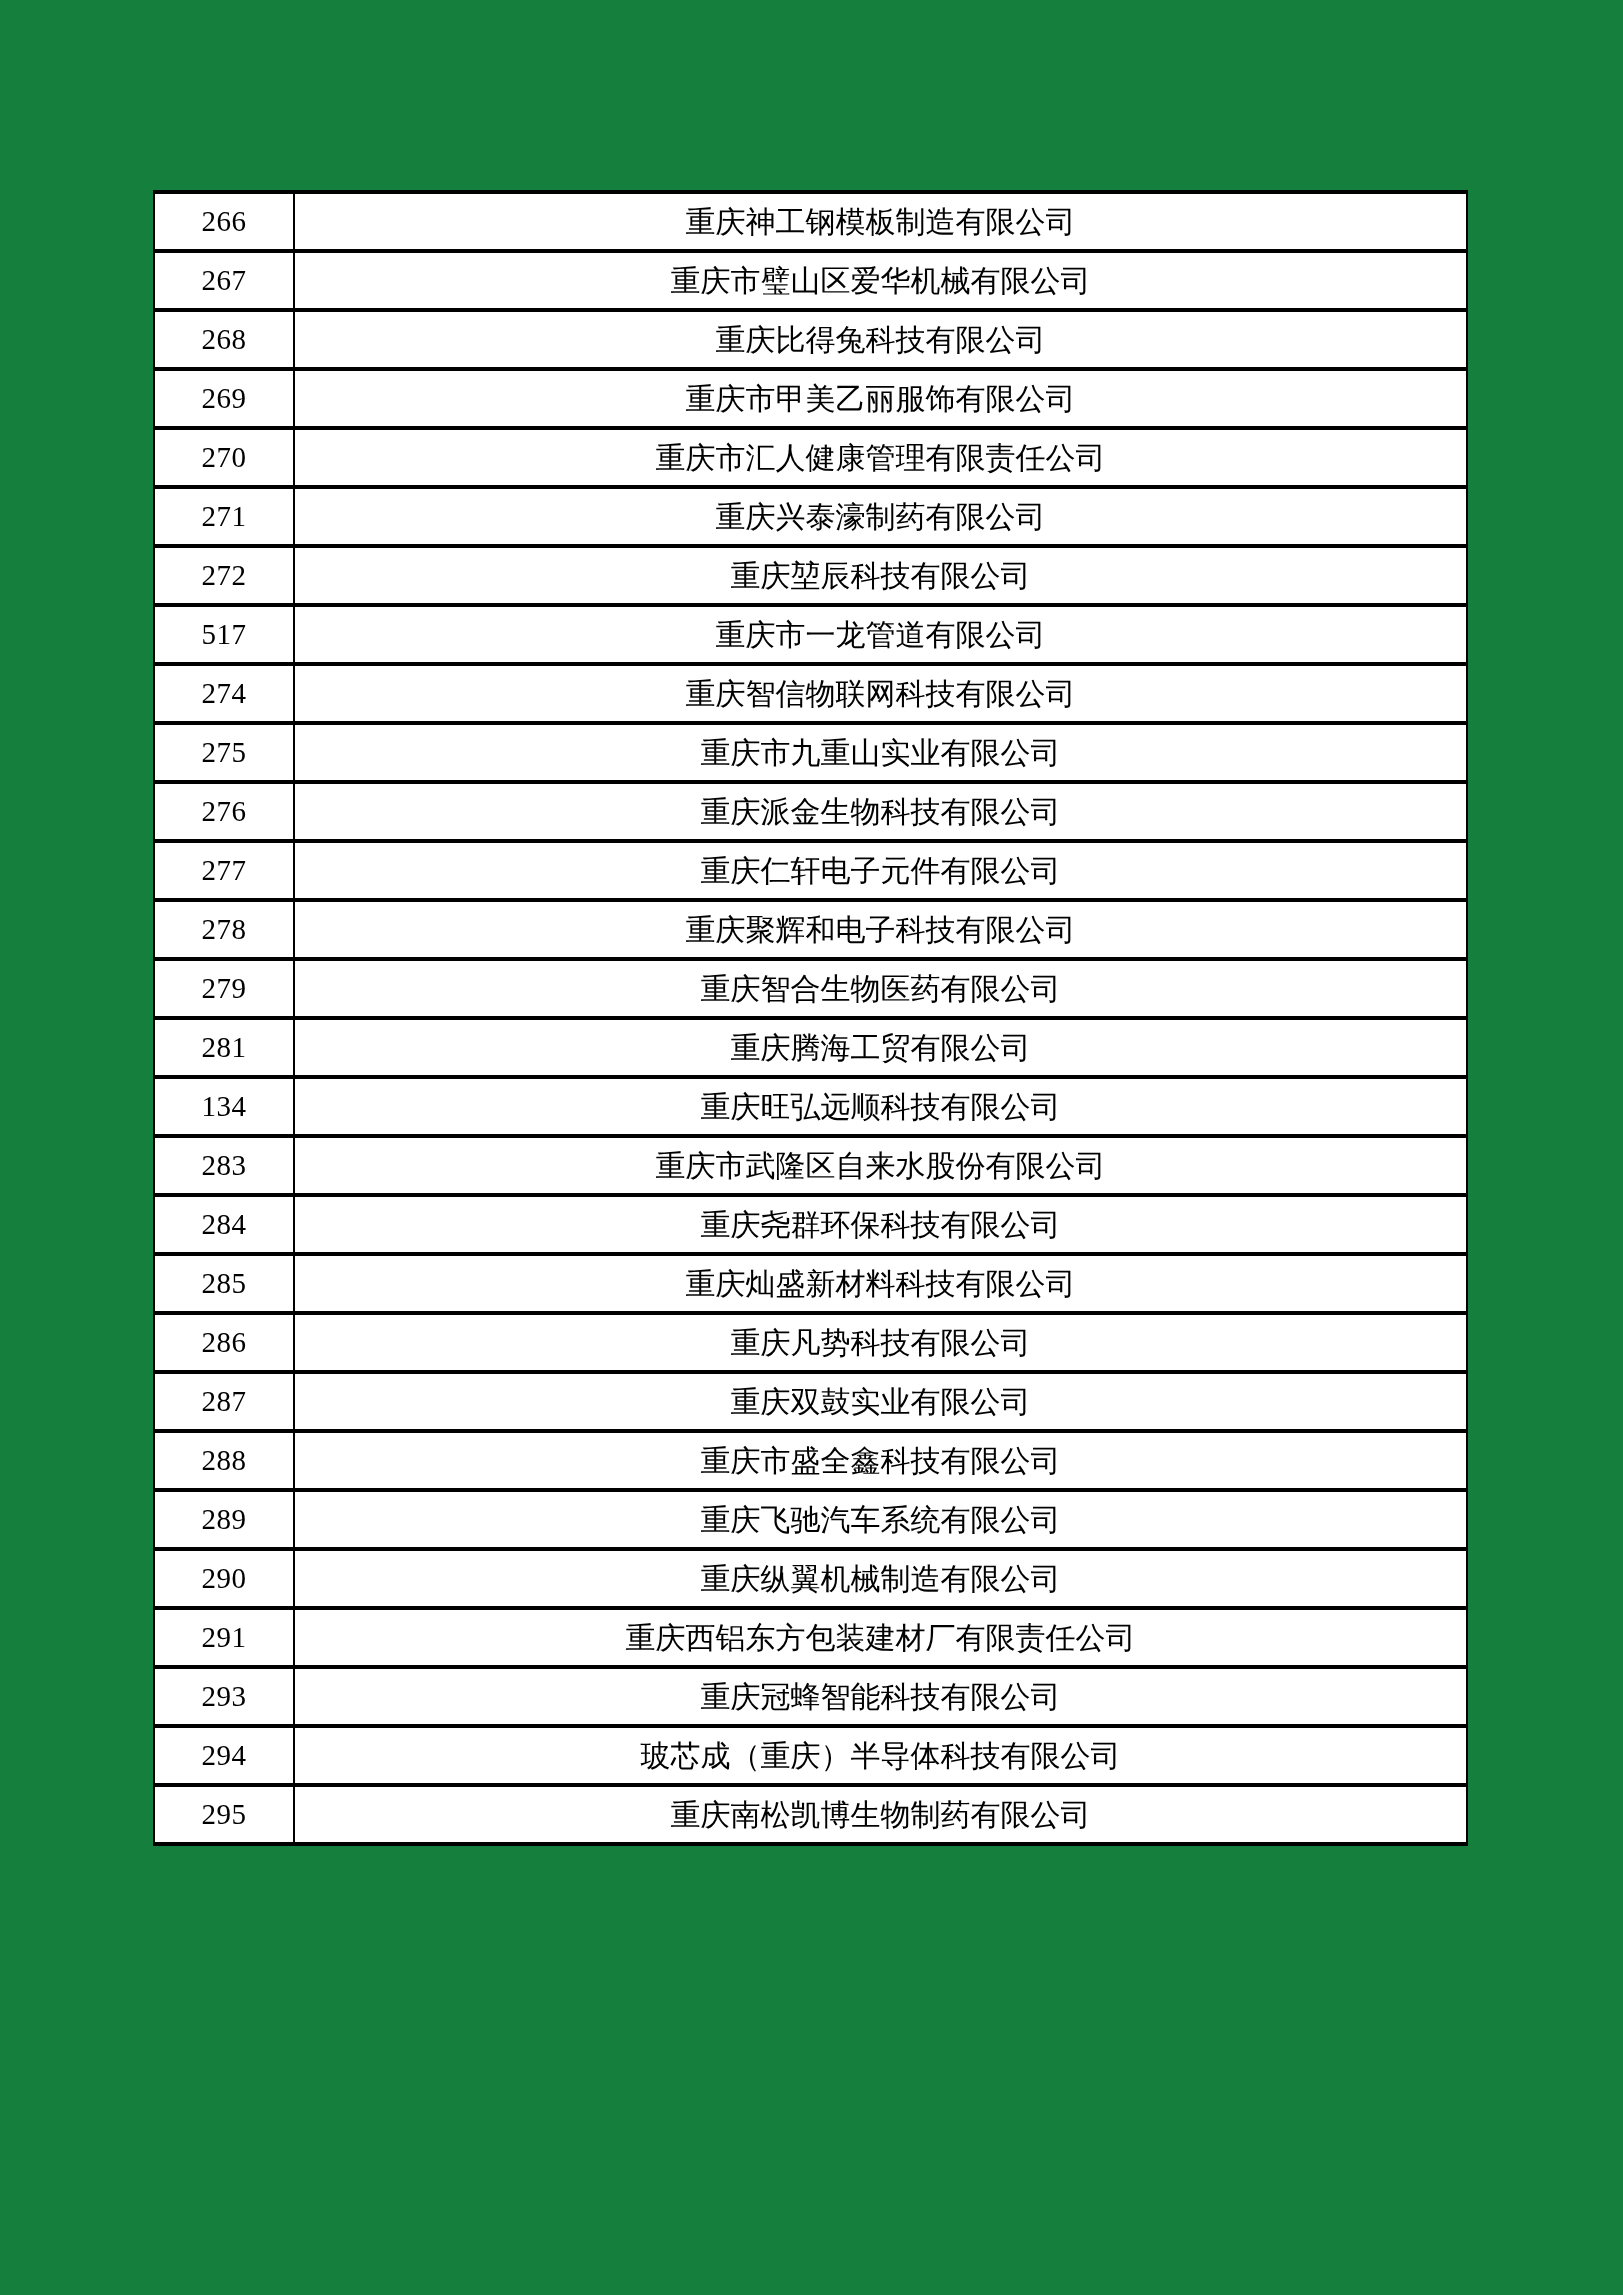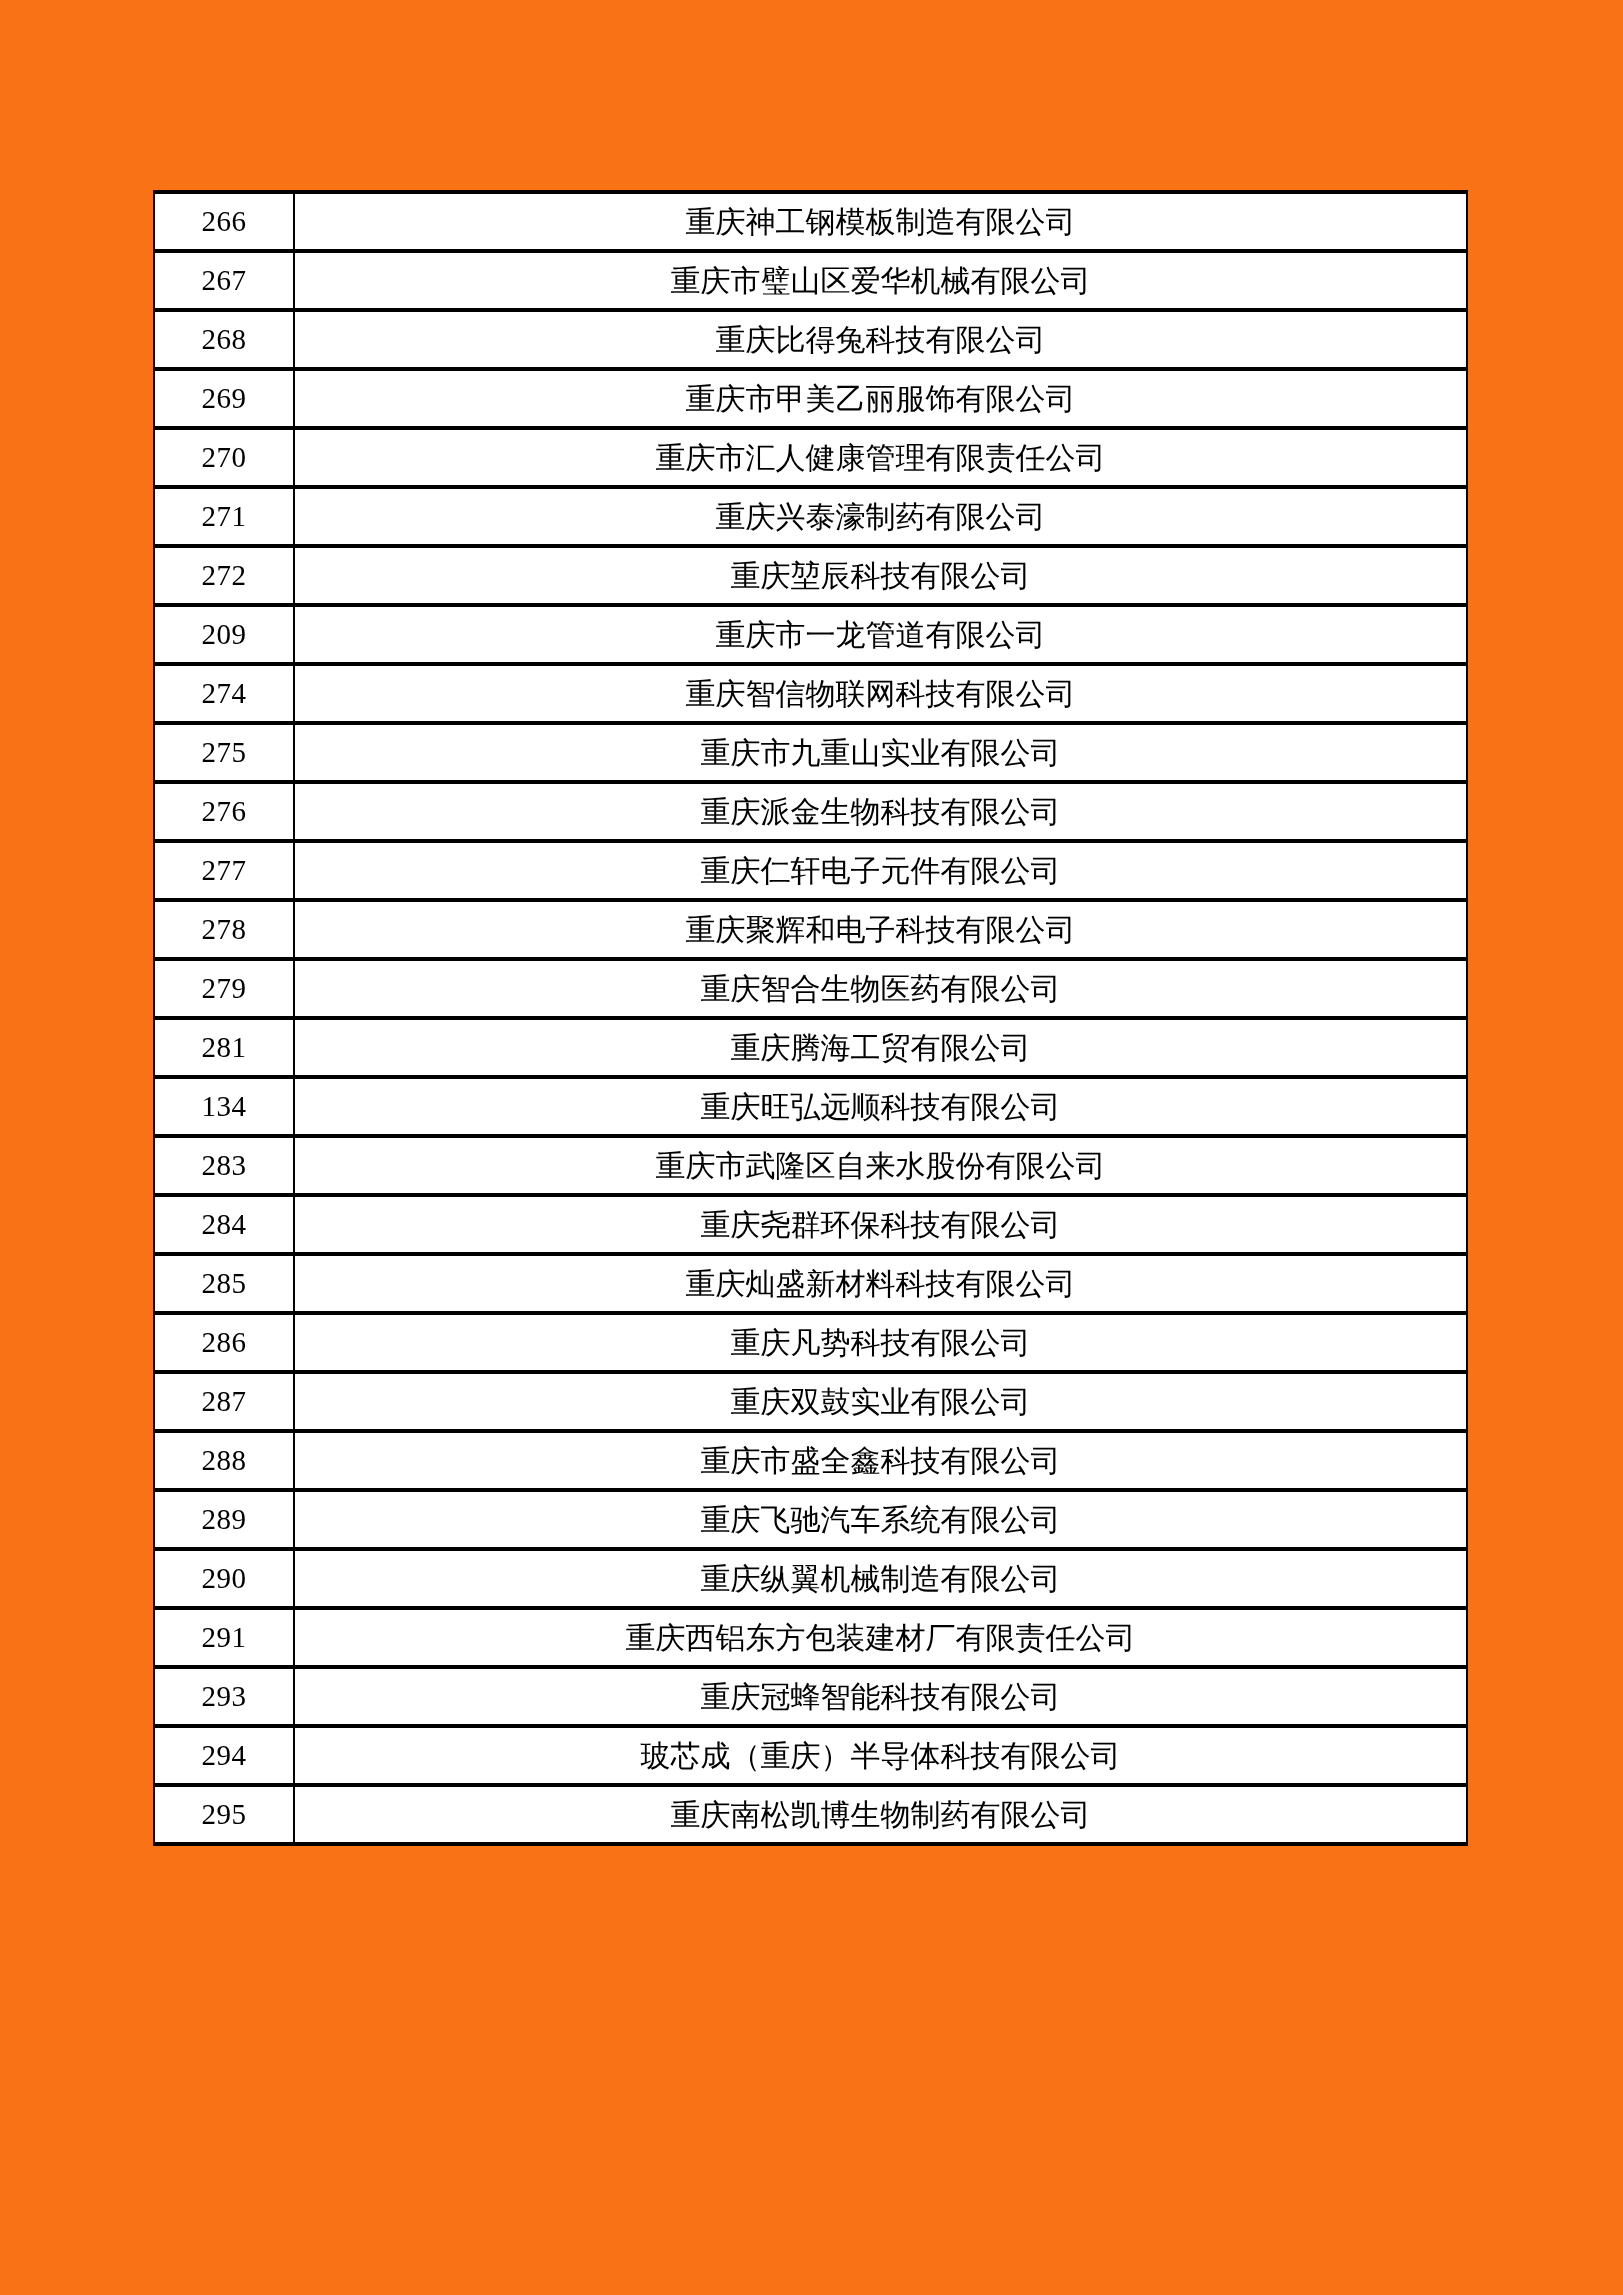--- a/index.html
+++ b/index.html
@@ -4,21 +4,21 @@
 <style>
   html, body {
     margin: 0;
     padding: 0;
     background: #ffffff;
   }
   .page {
     position: relative;
     width: 1624px;
     height: 2295px;
-    background: #f97316;
+    background: #15803d;
     overflow: hidden;
   }
   table.company-table {
     position: absolute;
     left: 153px;
     top: 190px;
     width: 1315px;
     border-collapse: collapse;
     table-layout: fixed;
   }
@@ -84,21 +84,21 @@
     <td class="cell-index">271</td>
     <td class="cell-company">重庆兴泰濠制药有限公司</td>
   </tr>
 
   <tr>
     <td class="cell-index">272</td>
     <td class="cell-company">重庆堃辰科技有限公司</td>
   </tr>
 
   <tr>
-    <td class="cell-index">209</td>
+    <td class="cell-index">517</td>
     <td class="cell-company">重庆市一龙管道有限公司</td>
   </tr>
 
   <tr>
     <td class="cell-index">274</td>
     <td class="cell-company">重庆智信物联网科技有限公司</td>
   </tr>
 
   <tr>
     <td class="cell-index">275</td>

